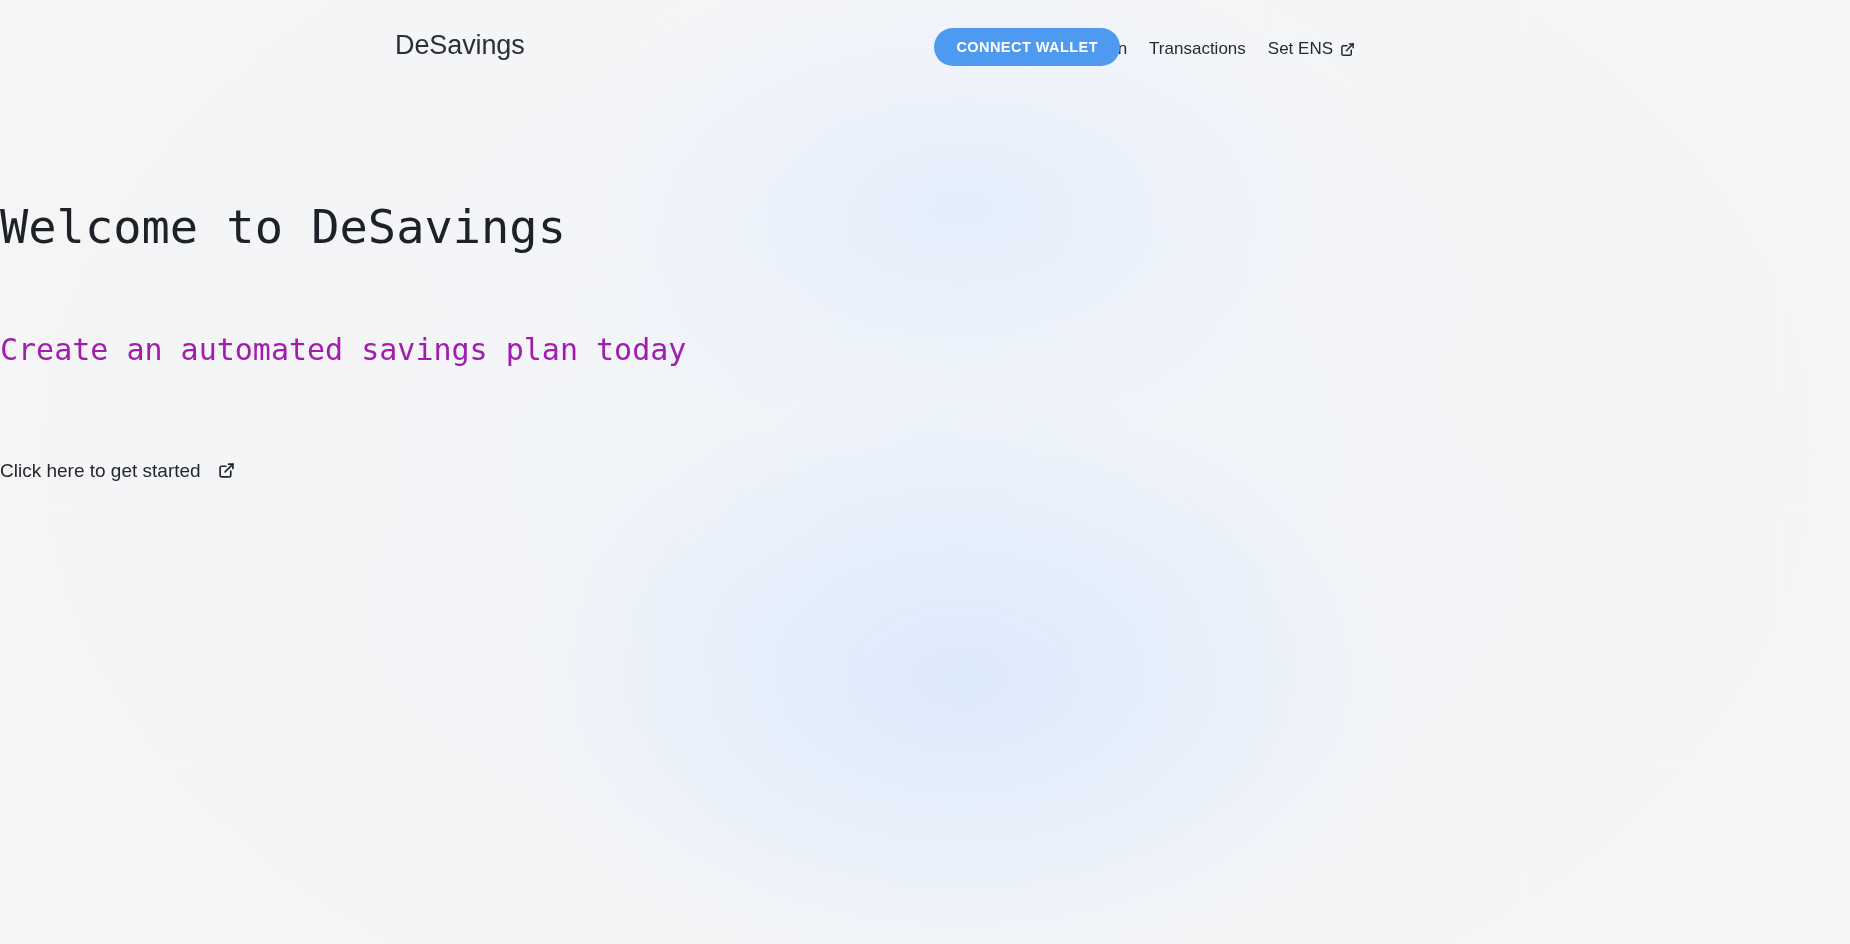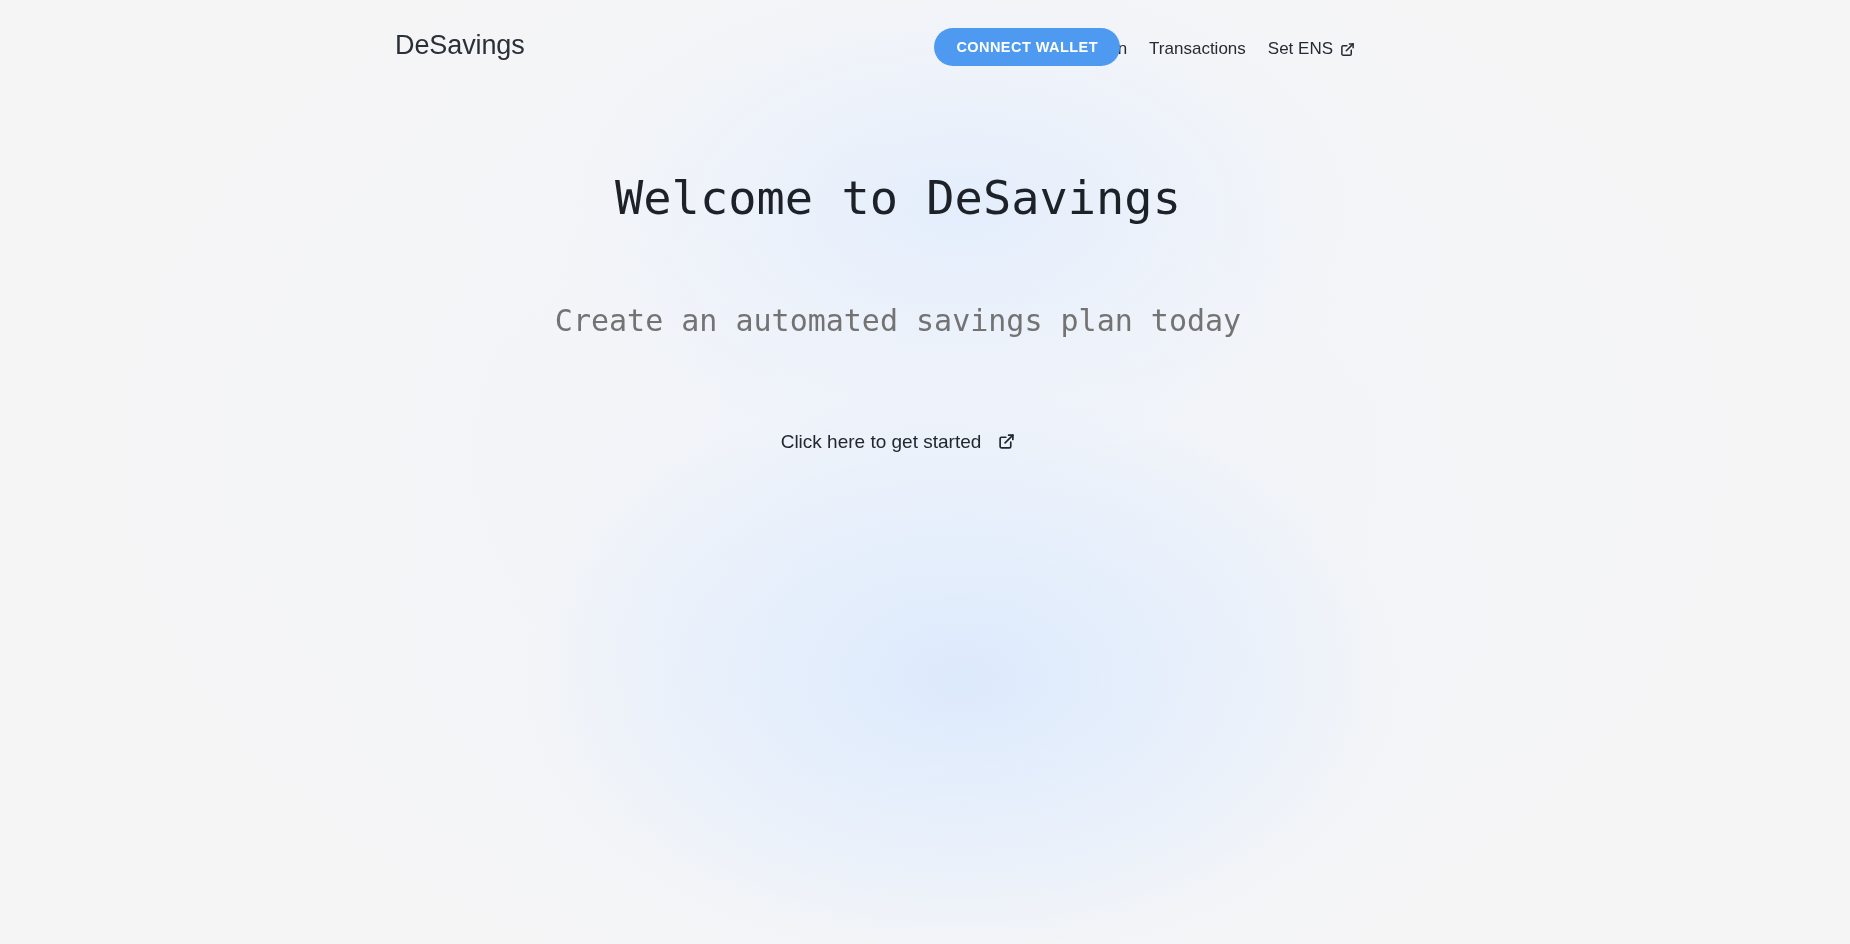--- a/index.html
+++ b/index.html
@@ -121,42 +121,41 @@
     cursor: pointer;
     white-space: nowrap;
     display: flex;
     align-items: center;
     justify-content: center;
   }
 
   
   #hero {
     position: absolute;
-    top: 90px;
+    top: 119px;
     left: 0;
     width: 1796px;
-    text-align: center;
   }
 
   #hero-title {
     margin-top: 80px;
     font-family: "DejaVu Sans Mono", "Liberation Mono", monospace;
     font-size: 47px;
     font-weight: 400;
     color: #1d2229;
     line-height: 1.2;
     letter-spacing: 0;
   }
 
   #hero-subtitle {
     margin-top: 76px;
     font-family: "DejaVu Sans Mono", "Liberation Mono", monospace;
     font-size: 30px;
     font-weight: 400;
-    color: #737373;
+    color: #a21caf;
     line-height: 1.25;
   }
 
   #get-started-link {
     margin-top: 92px;
     display: inline-flex;
     align-items: center;
     gap: 17px;
     font-family: "Liberation Sans", sans-serif;
     font-size: 19px;

